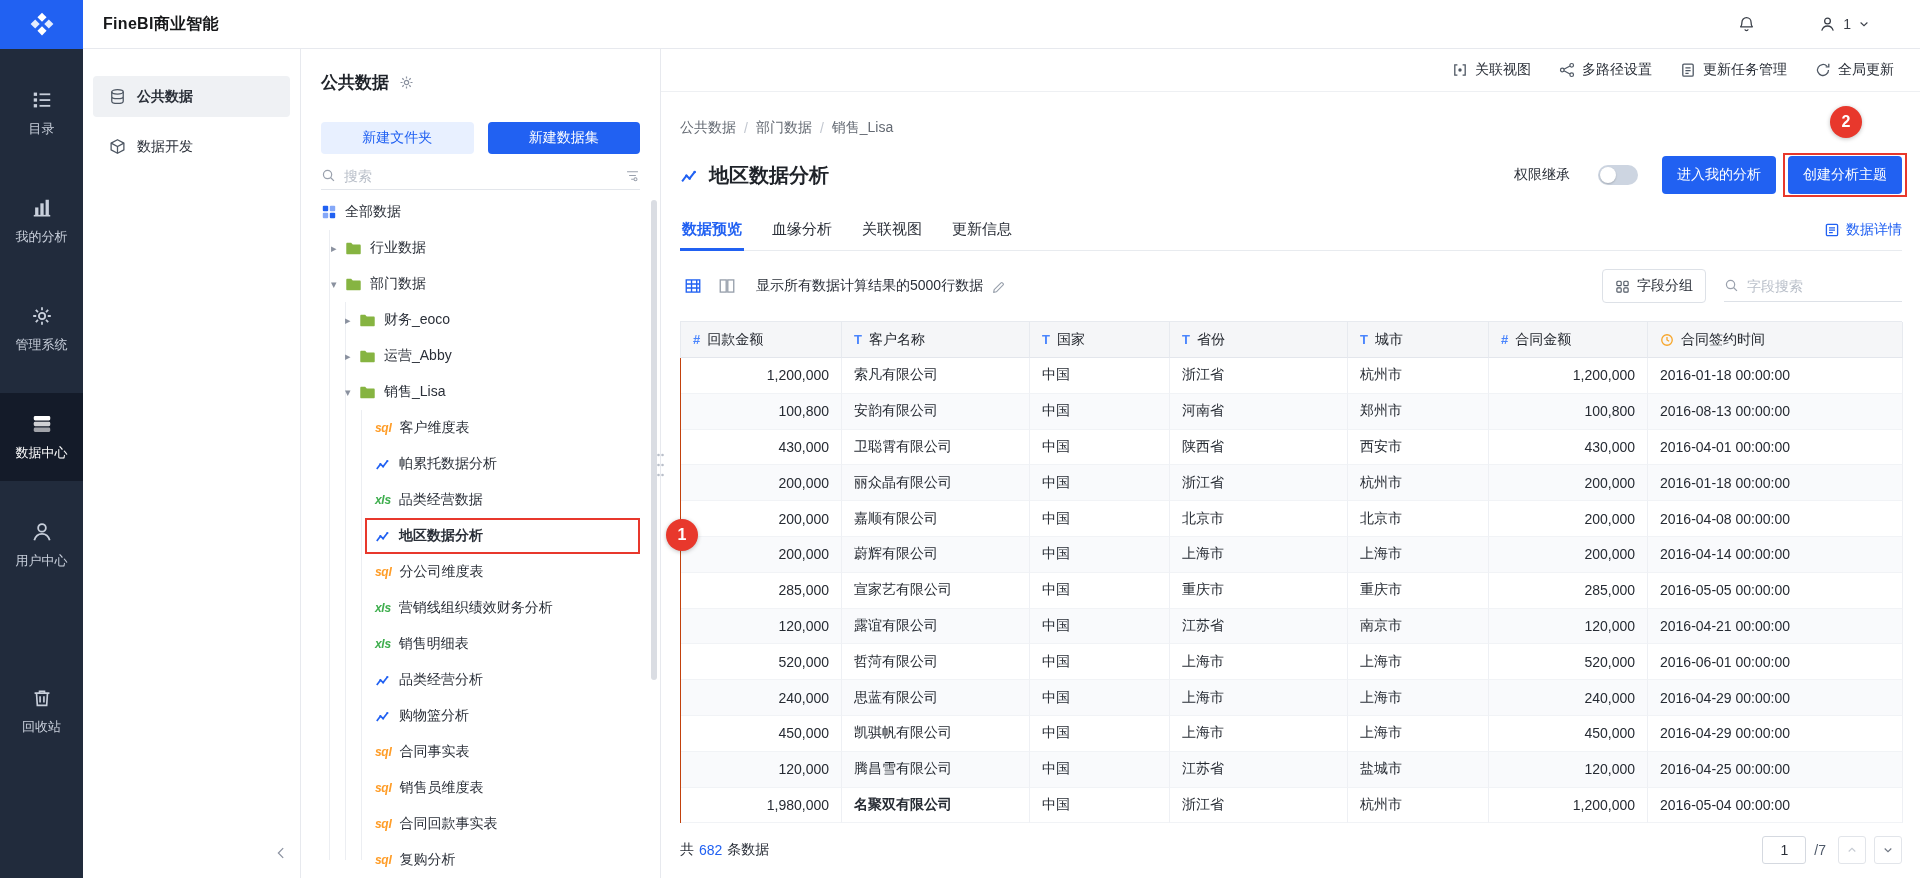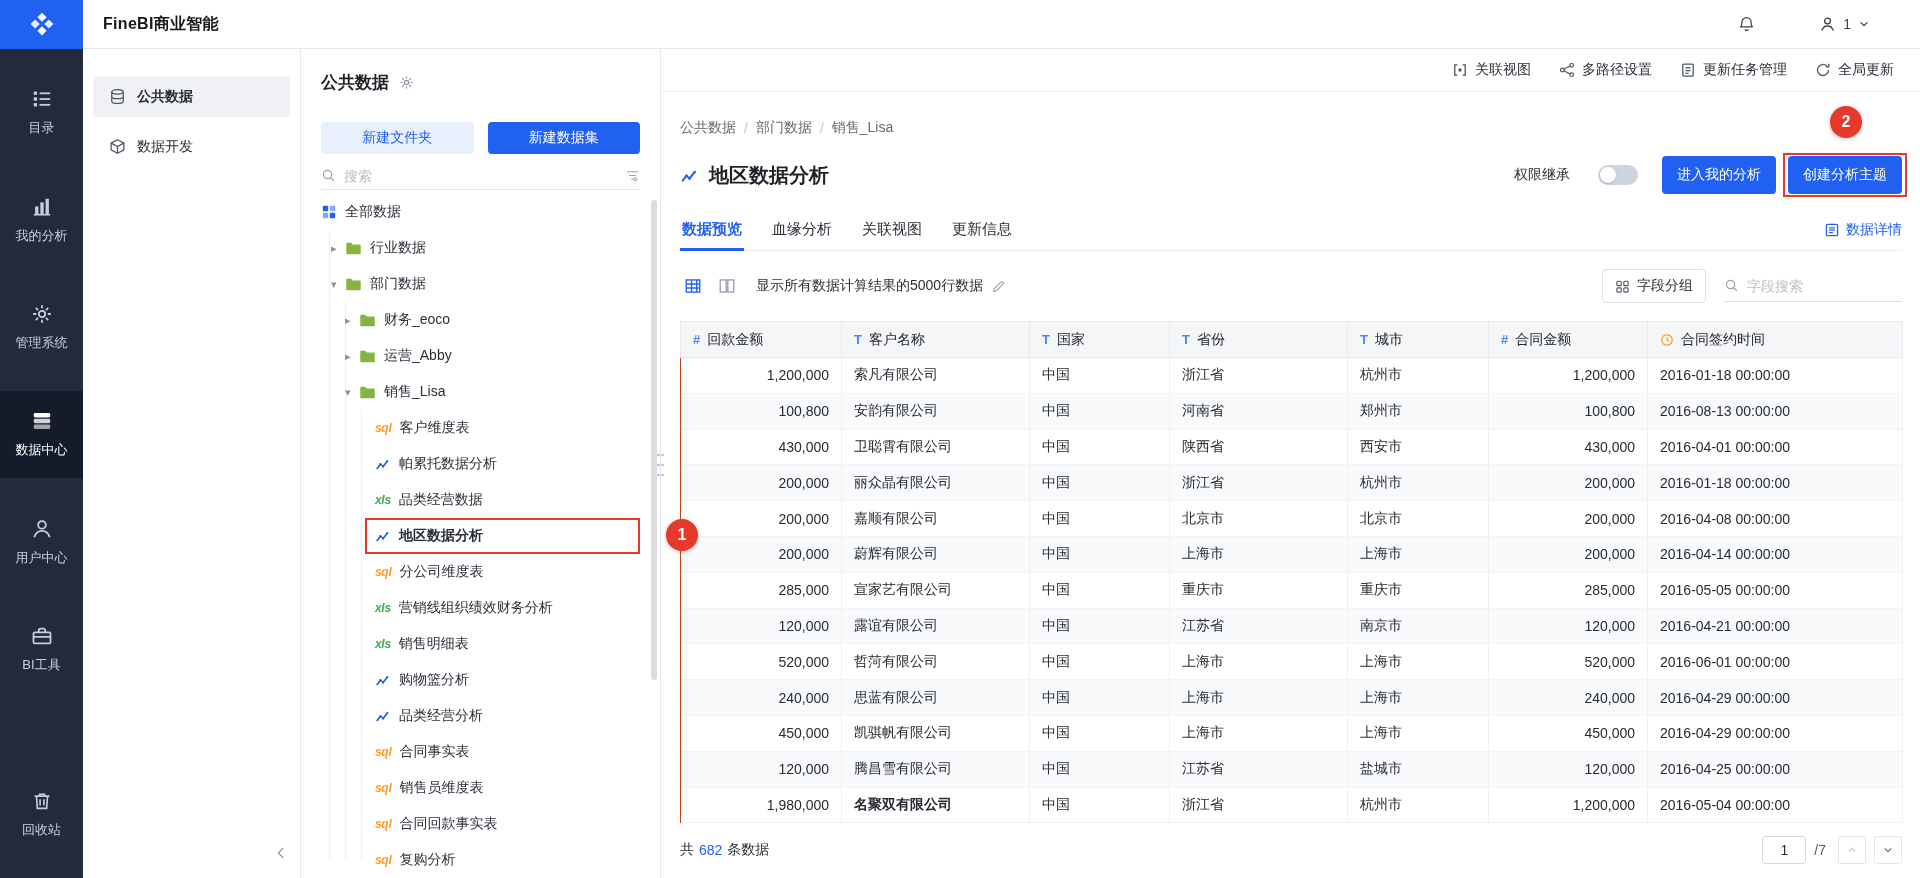--- a/index.html
+++ b/index.html
@@ -91,21 +91,21 @@
 .tabs{display:flex;gap:26px}
 .tab{display:flex;align-items:center;font-size:15px;color:#2a2f38;position:relative;cursor:pointer;padding:0 2px}
 .tab.active{color:#2161f2;font-weight:700}
 .tab.active::after{content:"";position:absolute;left:0;right:0;bottom:-1px;height:3px;background:#2161f2}
 .data-detail{margin-left:auto;display:flex;align-items:center;gap:6px;color:#2161f2;font-size:14px;cursor:pointer}
 
 .table-toolbar{height:70px;display:flex;align-items:center;flex:none}
 .view-btn{width:26px;height:26px;display:flex;align-items:center;justify-content:center;cursor:pointer;border-radius:3px}
 .view-btn.active{color:#2161f2}
 .view-btn.inactive{color:#98a0ac;margin-left:8px}
-.tt-info{margin-left:16px;font-size:14px;color:#2a2f38;display:flex;align-items:center;gap:8px}
+.tt-info{margin-left:16px;font-size:14px;color:#2a2f38;display:flex;align-items:flex-end;gap:8px}
 .edit-icon{color:#98a0ac;cursor:pointer}
 .tt-right{margin-left:auto;display:flex;align-items:center;gap:18px}
 .field-group-btn{height:34px;border:1px solid #dde1e7;border-radius:4px;background:#fff;display:flex;align-items:center;gap:7px;padding:0 12px;font-size:14px;color:#2a2f38;cursor:pointer;font-family:inherit}
 .field-group-btn .icon{color:#4e5763}
 .field-search{display:flex;align-items:center;gap:8px;border-bottom:1px solid #dde1e7;height:32px;width:178px}
 .field-search .icon{color:#9aa1ad}
 .field-search input{border:none;outline:none;flex:1;min-width:0;font-size:14px;font-family:inherit}
 .field-search input::placeholder{color:#b9bfc9}
 
 .grid-table{flex:none}
@@ -221,29 +221,20 @@
         </div>
         <div class="nav-item">
           <span class="icon ">
             <svg width="22" height="22" viewBox="0 0 16 16">
               <circle cx="8" cy="5" r="2.8" fill="none" stroke="currentColor" stroke-width="1.3"></circle>
               <path d="M2.4 14c.9-3.2 3-4.7 5.6-4.7s4.7 1.5 5.6 4.7" fill="none" stroke="currentColor" stroke-width="1.3"></path>
             </svg>
           </span>
           <span class="nav-label">用户中心</span>
         </div>
-        <div class="nav-item">
-          <span class="icon ">
-            <svg width="22" height="22" viewBox="0 0 16 16">
-              <rect x="1.8" y="5.4" width="12.4" height="8" rx="1" fill="none" stroke="currentColor" stroke-width="1.3"></rect>
-              <path d="M5.6 5.4V4a1.4 1.4 0 0 1 1.4-1.4h2A1.4 1.4 0 0 1 10.4 4v1.4M1.8 8.6h12.4" stroke="currentColor" fill="none" stroke-width="1.3"></path>
-            </svg>
-          </span>
-          <span class="nav-label">BI工具</span>
-        </div>
         <div class="nav-spacer"></div>
         <div class="nav-item">
           <span class="icon ">
             <svg width="22" height="22" viewBox="0 0 16 16">
               <path d="M2.6 4.4h10.8M6.2 4.4V3.1h3.6v1.3M4 4.4l.6 9h6.8l.6-9M6.6 6.8v4.4M9.4 6.8v4.4" fill="none" stroke="currentColor" stroke-width="1.2"></path>
             </svg>
           </span>
           <span class="nav-label">回收站</span>
         </div>
       </nav>
@@ -410,32 +401,32 @@
           </div>
           <div class="tree-row depth-3">
             <span class="icon chart-icon">
               <svg width="16" height="16" viewBox="0 0 16 16">
                 <path d="M1.8 13 5.4 8.2l2.7 2.3L12.4 5" fill="none" stroke="currentColor" stroke-width="1.7"></path>
                 <circle cx="5.4" cy="8.2" r="1.1" fill="currentColor"></circle>
                 <circle cx="8.1" cy="10.5" r="1.1" fill="currentColor"></circle>
                 <circle cx="12.4" cy="5" r="1.1" fill="currentColor"></circle>
               </svg>
             </span>
-            <span class="tree-label">购物篮分析</span>
+            <span class="tree-label">品类经营分析</span>
           </div>
           <div class="tree-row depth-3">
             <span class="icon chart-icon">
               <svg width="16" height="16" viewBox="0 0 16 16">
                 <path d="M1.8 13 5.4 8.2l2.7 2.3L12.4 5" fill="none" stroke="currentColor" stroke-width="1.7"></path>
                 <circle cx="5.4" cy="8.2" r="1.1" fill="currentColor"></circle>
                 <circle cx="8.1" cy="10.5" r="1.1" fill="currentColor"></circle>
                 <circle cx="12.4" cy="5" r="1.1" fill="currentColor"></circle>
               </svg>
             </span>
-            <span class="tree-label">品类经营分析</span>
+            <span class="tree-label">购物篮分析</span>
           </div>
           <div class="tree-row depth-3">
             <span class="badge sql">sql</span>
             <span class="tree-label">合同事实表</span>
           </div>
           <div class="tree-row depth-3">
             <span class="badge sql">sql</span>
             <span class="tree-label">销售员维度表</span>
           </div>
           <div class="tree-row depth-3">

